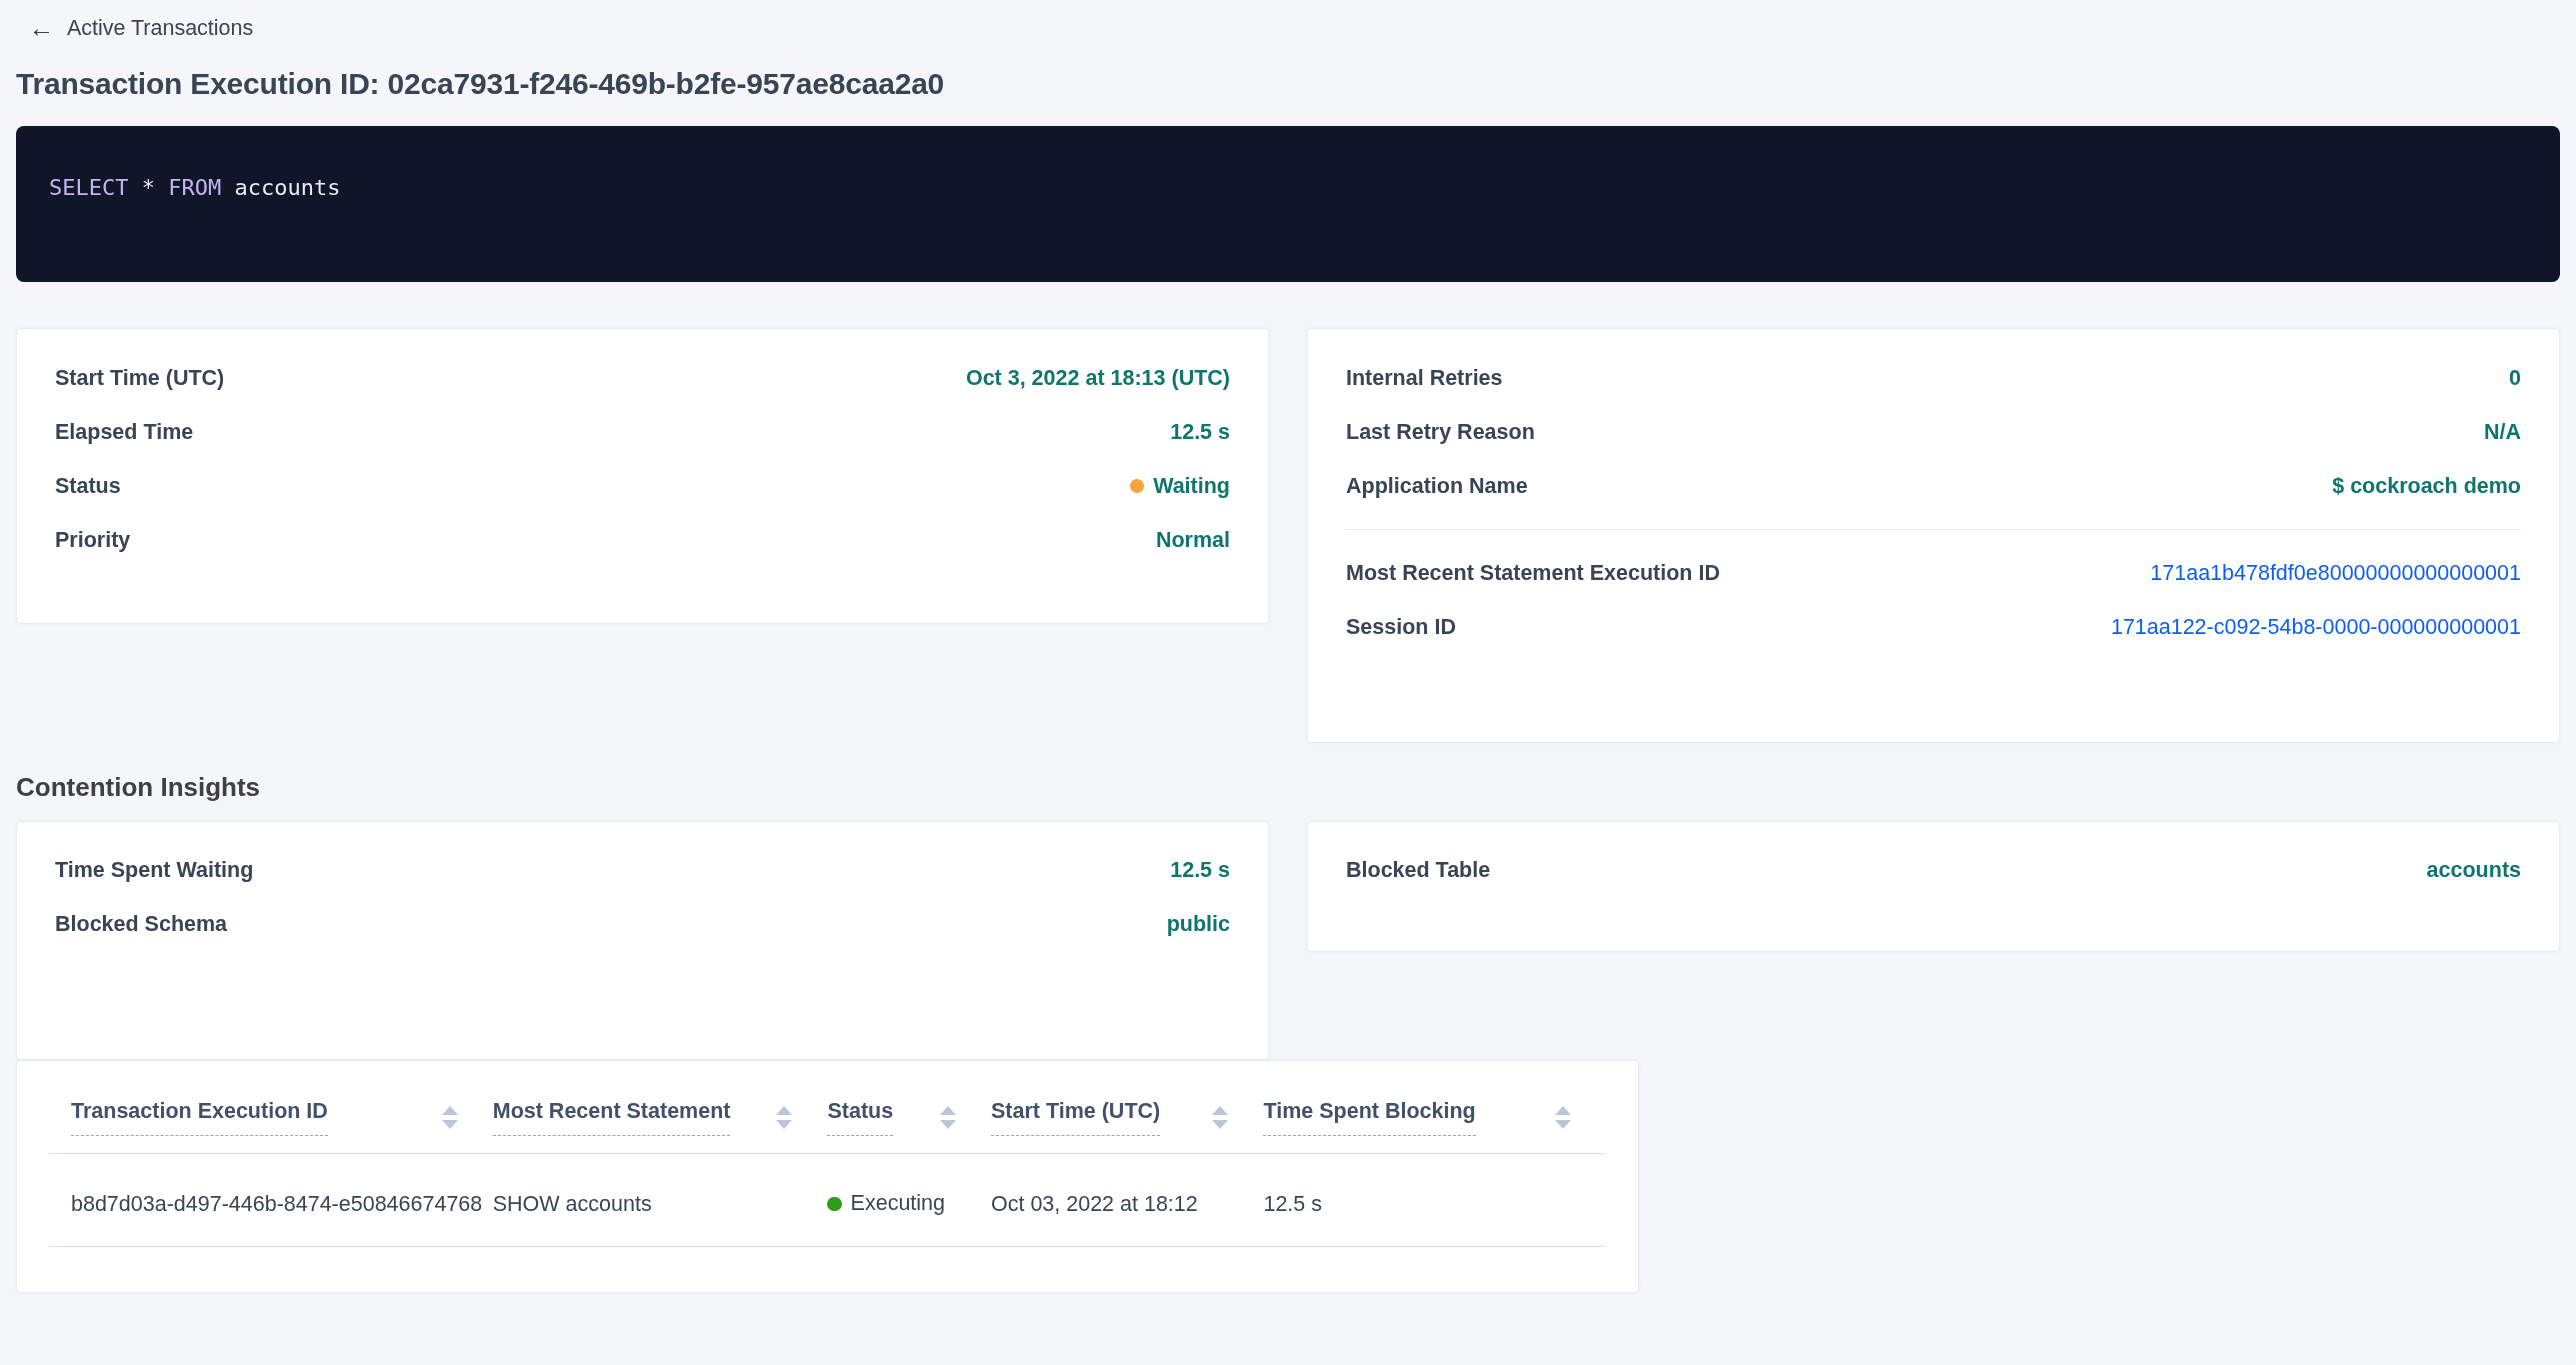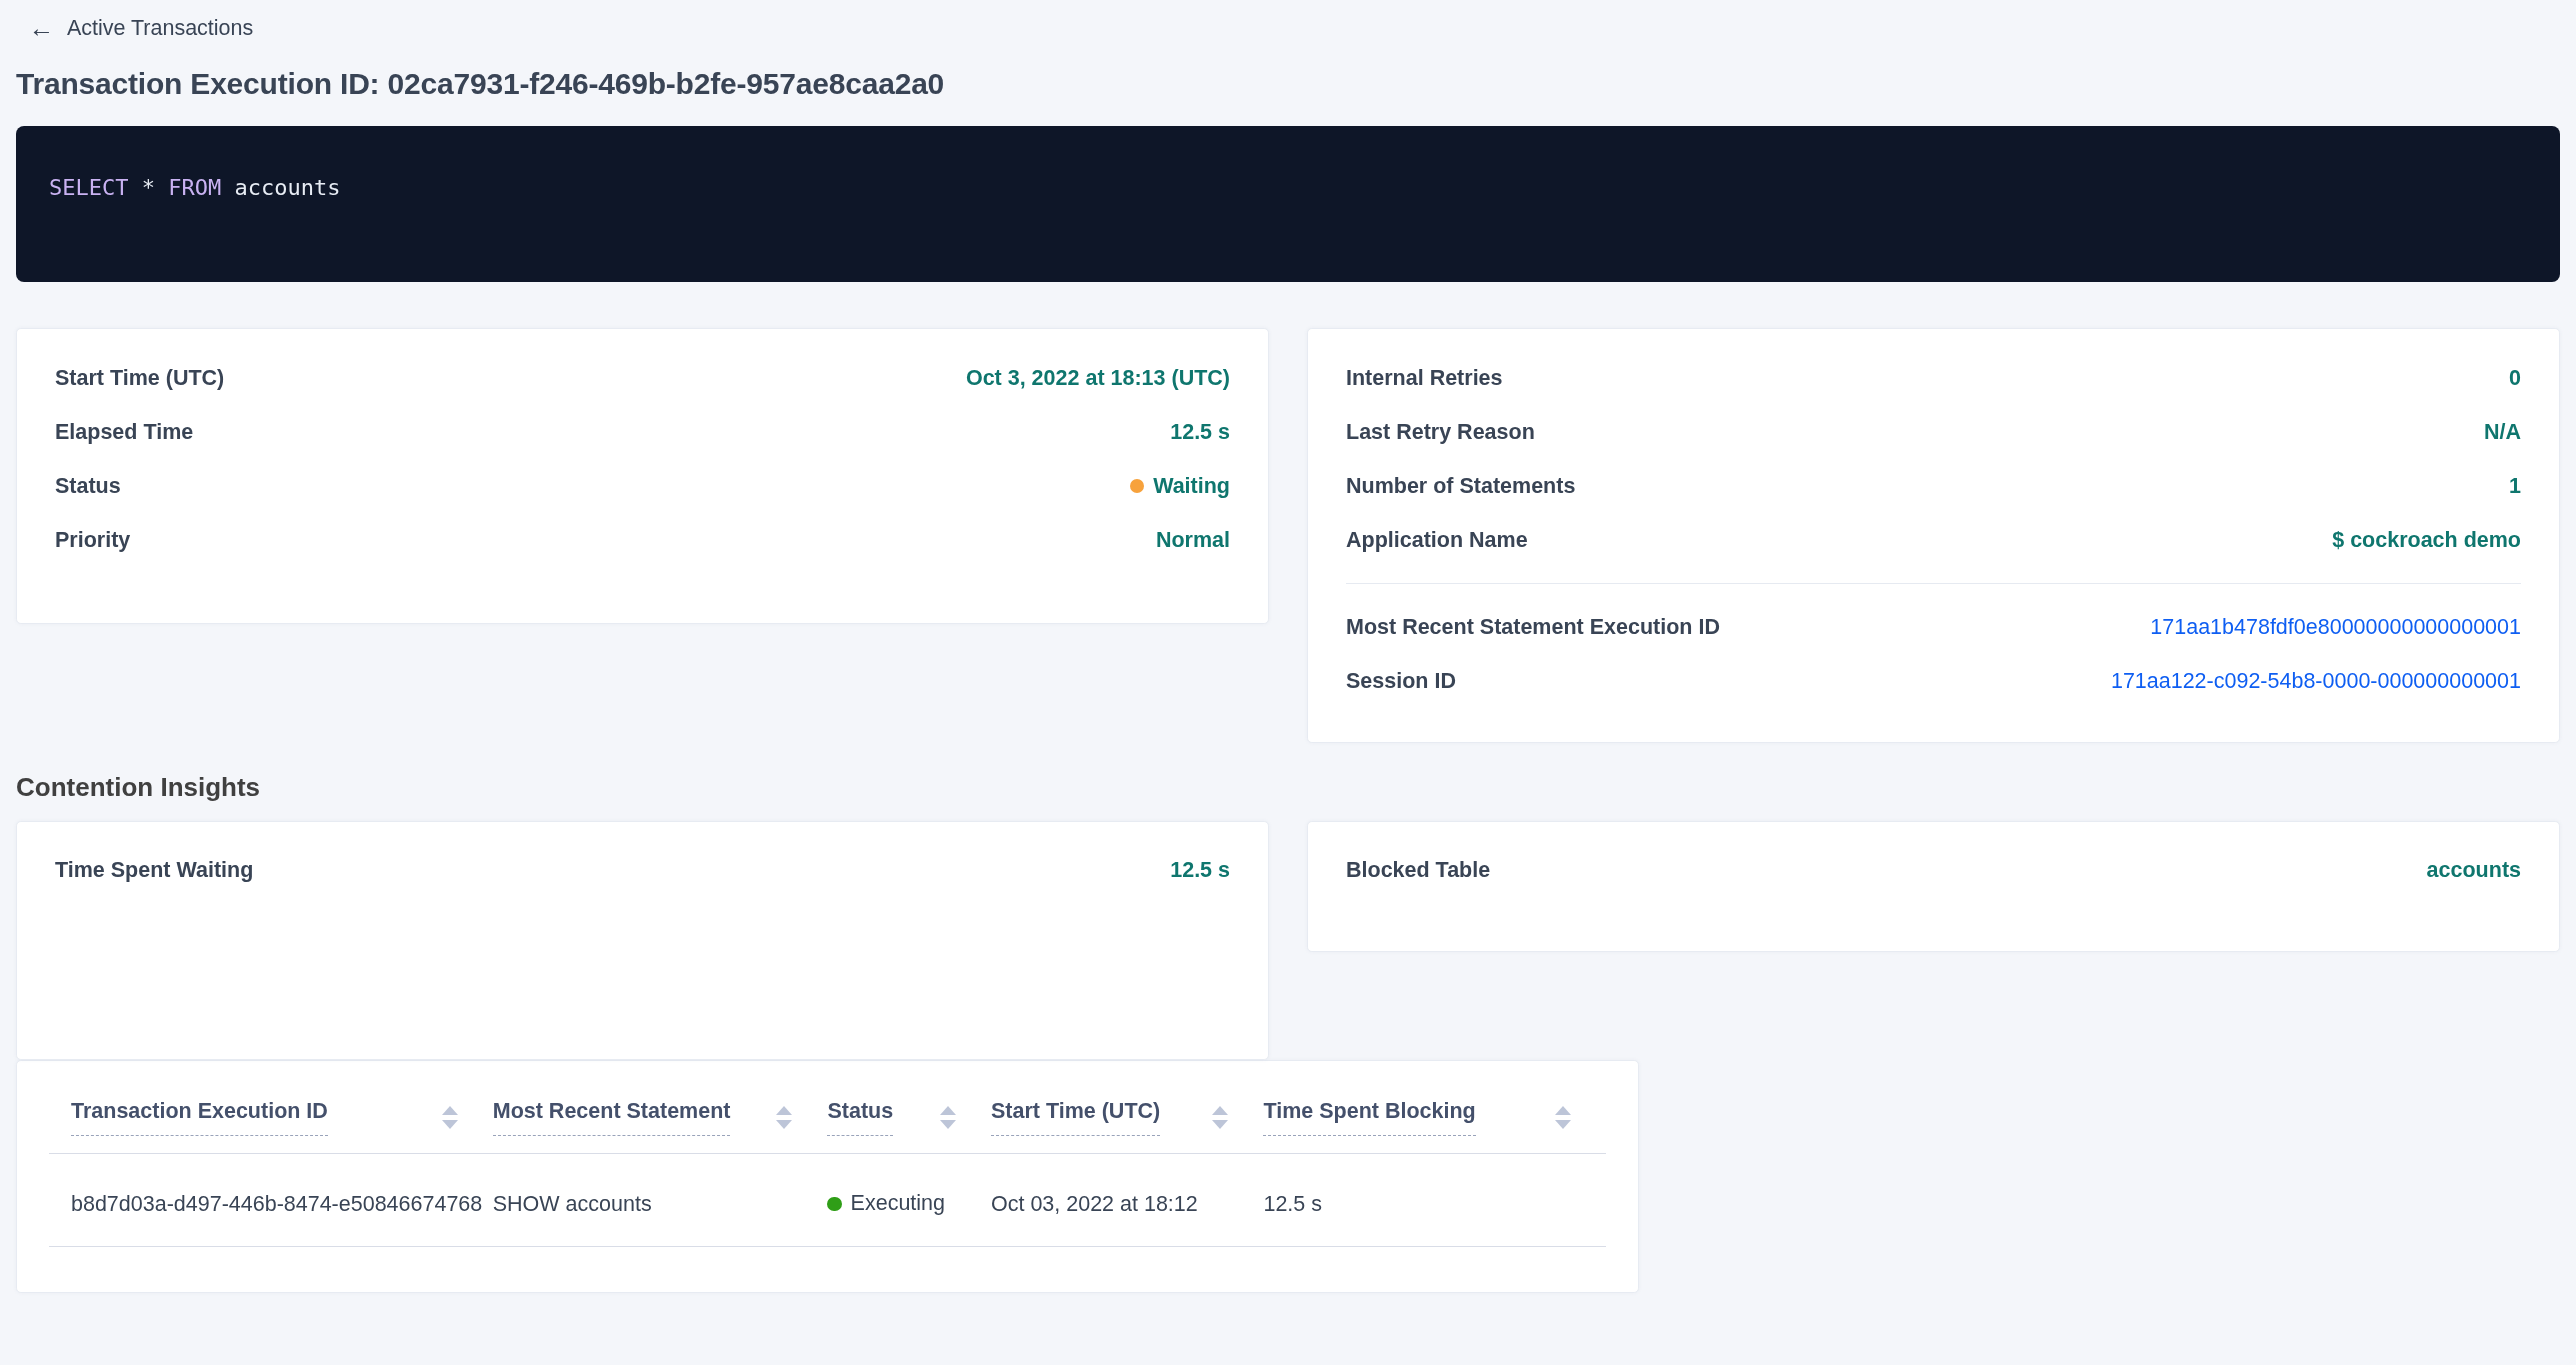--- a/index.html
+++ b/index.html
@@ -190,24 +190,20 @@
     <div class="card ov-right">
       <div class="kv-row">
         <span class="kv-label">Internal Retries</span>
         <span class="kv-value">0</span>
       </div>
       <div class="kv-row">
         <span class="kv-label">Last Retry Reason</span>
         <span class="kv-value">N/A</span>
       </div>
       <div class="kv-row">
-        <span class="kv-label">Number of Statements</span>
-        <span class="kv-value">1</span>
-      </div>
-      <div class="kv-row">
         <span class="kv-label">Application Name</span>
         <span class="kv-value">$ cockroach demo</span>
       </div>
       <hr class="card-divider">
       <div class="kv-row">
         <span class="kv-label">Most Recent Statement Execution ID</span>
         <a class="id-link">171aa1b478fdf0e80000000000000001</a>
       </div>
       <div class="kv-row">
         <span class="kv-label">Session ID</span>
@@ -216,20 +212,24 @@
     </div>
   </div>
 
   <h2 class="section-heading">Contention Insights</h2>
 
   <div class="grid contention-grid">
     <div class="card ct-left">
       <div class="kv-row">
         <span class="kv-label">Time Spent Waiting</span>
         <span class="kv-value">12.5 s</span>
+      </div>
+      <div class="kv-row">
+        <span class="kv-label">Blocked Schema</span>
+        <span class="kv-value">public</span>
       </div>
     </div>
     <div class="card ct-right">
       <div class="kv-row">
         <span class="kv-label">Blocked Table</span>
         <span class="kv-value">accounts</span>
       </div>
     </div>
   </div>
 

